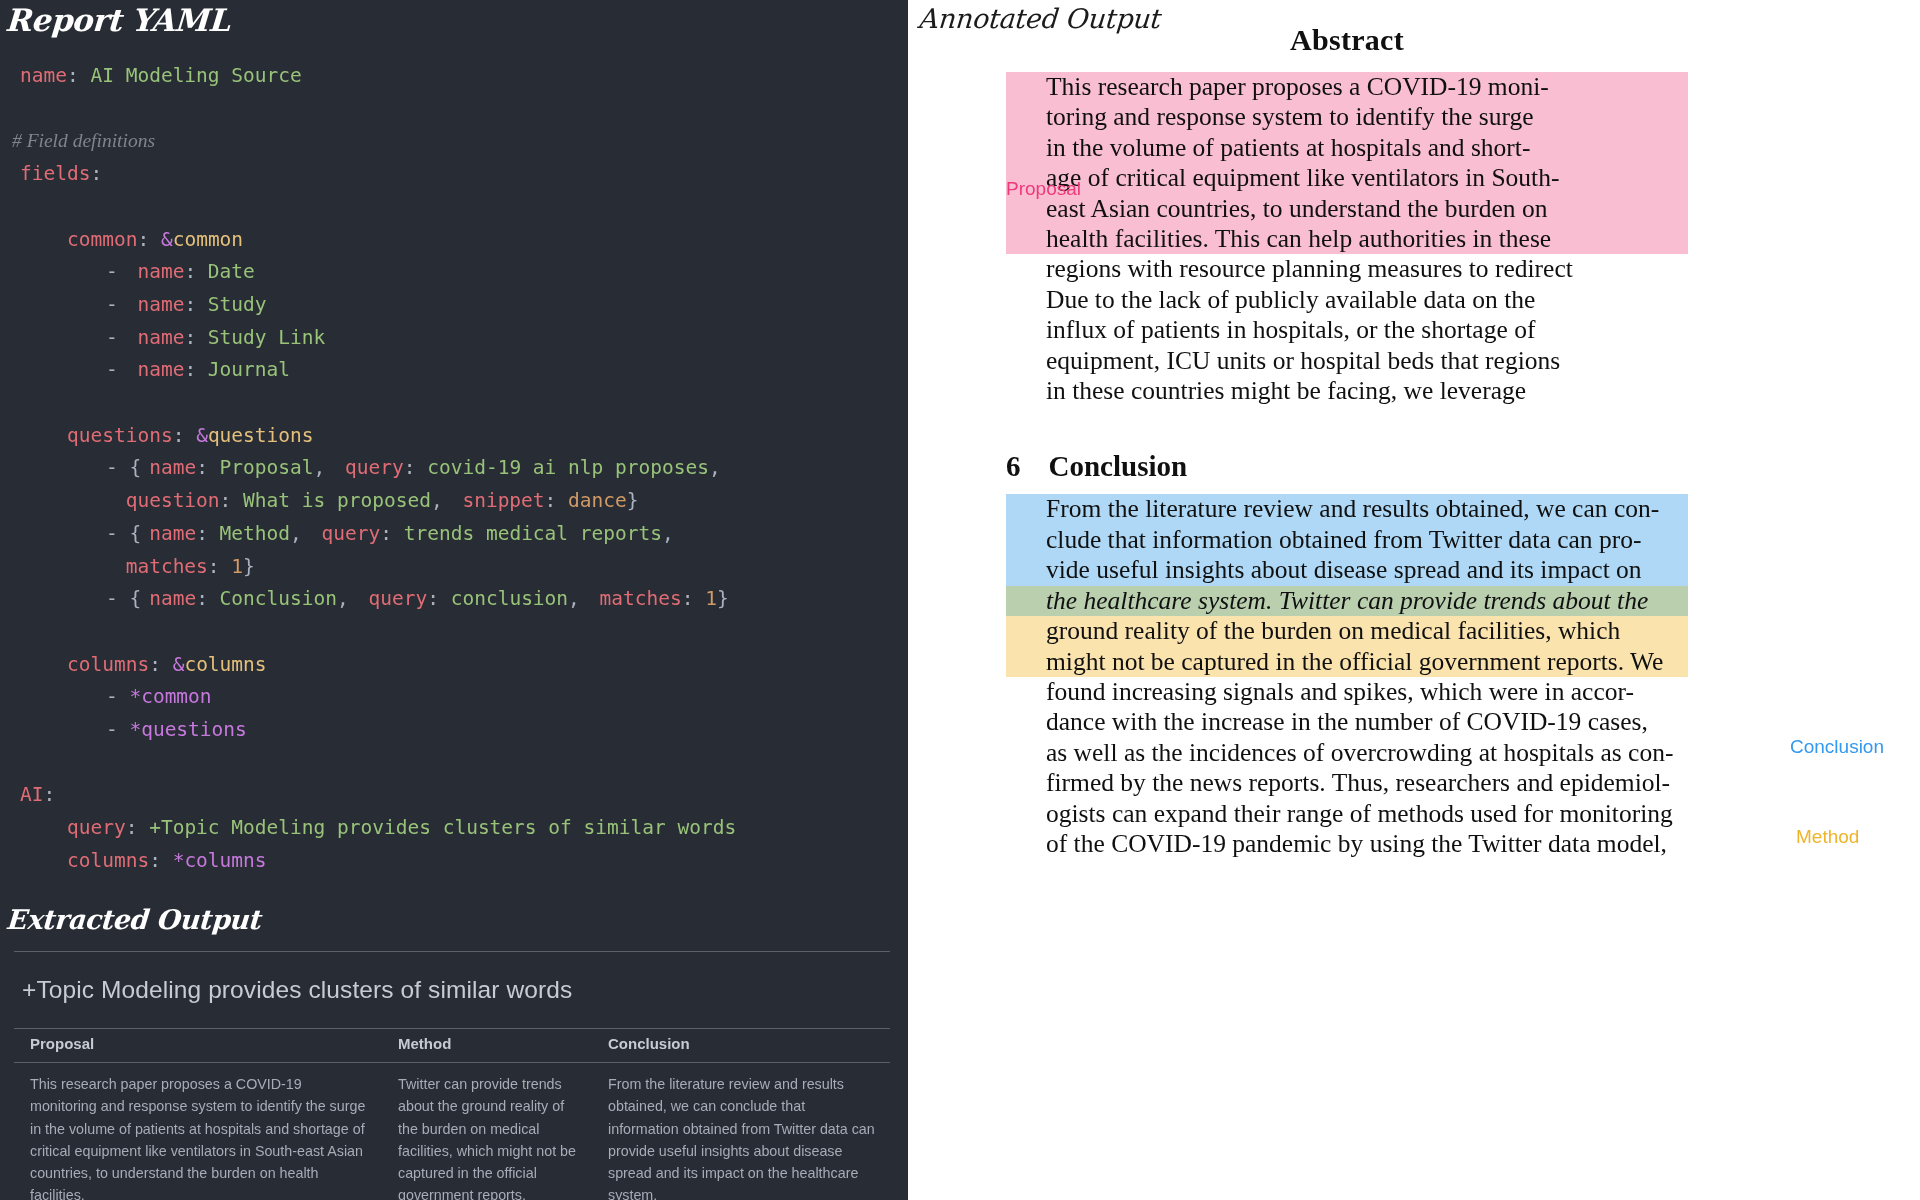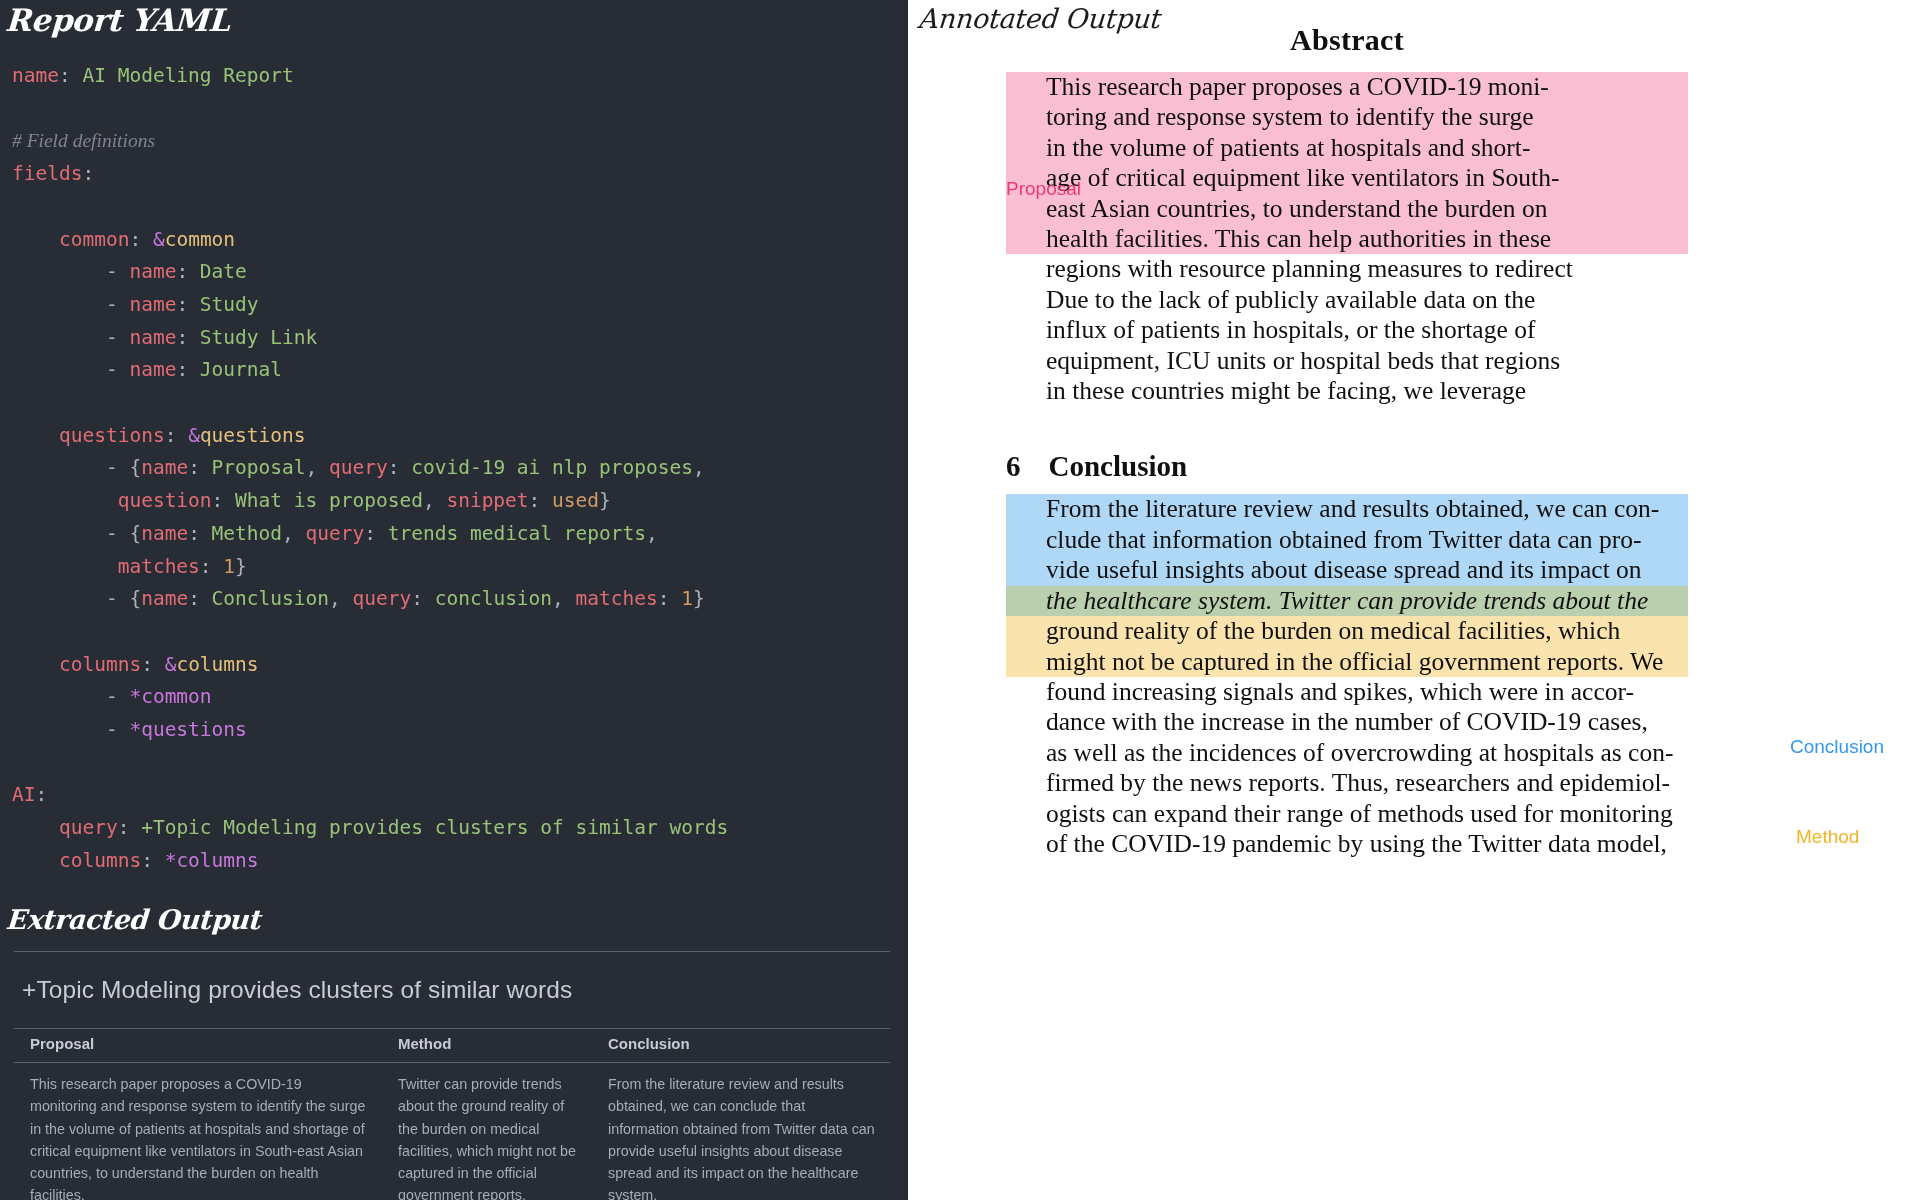--- a/index.html
+++ b/index.html
@@ -52,21 +52,21 @@
     left: 12px;
     top: 60px;
     width: 900px;
     font-family: "DejaVu Sans Mono", monospace;
     font-size: 19.5px;
     line-height: 32.7px;
     white-space: pre;
     color: #abb2bf;
   }
 
-  .t-key    { color: #e06c75; }
+  .t-key    { color: #e06c75; margin-left: 8px; }
   .t-str    { color: #98c379; }
   .t-com    { color: #7f848e; font-style: italic; font-family: Liberation Serif, serif; }
   .t-anchor { color: #e5c07b; }
   .t-amp    { color: #c678dd; }
   .t-alias  { color: #c678dd; }
   .t-num    { color: #d19a66; }
   .t-bool   { color: #d19a66; }
   .t-dash   { color: #abb2bf; }
   .t-punct  { color: #abb2bf; }
 
@@ -229,34 +229,34 @@
 </style>
 </head>
 <body>
 
 <div id="app">
 
   <div id="left-panel">
 
     <div id="yaml-title" class="script-title">Report YAML</div>
 
-    <div id="yaml-code"><span class="t-key">name</span><span class="t-punct">: </span><span class="t-str">AI Modeling Report</span>
+    <div id="yaml-code"><span class="t-key">name</span><span class="t-punct">: </span><span class="t-str">AI Modeling Source</span>
 
 <span class="t-com"># Field definitions</span>
 <span class="t-key">fields</span><span class="t-punct">:</span>
 
     <span class="t-key">common</span><span class="t-punct">: </span><span class="t-amp">&amp;</span><span class="t-anchor">common</span>
         <span class="t-dash">- </span><span class="t-key">name</span><span class="t-punct">: </span><span class="t-str">Date</span>
         <span class="t-dash">- </span><span class="t-key">name</span><span class="t-punct">: </span><span class="t-str">Study</span>
         <span class="t-dash">- </span><span class="t-key">name</span><span class="t-punct">: </span><span class="t-str">Study Link</span>
         <span class="t-dash">- </span><span class="t-key">name</span><span class="t-punct">: </span><span class="t-str">Journal</span>
 
     <span class="t-key">questions</span><span class="t-punct">: </span><span class="t-amp">&amp;</span><span class="t-anchor">questions</span>
         <span class="t-dash">- </span><span class="t-punct">{</span><span class="t-key">name</span><span class="t-punct">: </span><span class="t-str">Proposal</span><span class="t-punct">, </span><span class="t-key">query</span><span class="t-punct">: </span><span class="t-str">covid-19 ai nlp proposes</span><span class="t-punct">,</span>
-         <span class="t-key">question</span><span class="t-punct">: </span><span class="t-str">What is proposed</span><span class="t-punct">, </span><span class="t-key">snippet</span><span class="t-punct">: </span><span class="t-bool">used</span><span class="t-punct">}</span>
+         <span class="t-key">question</span><span class="t-punct">: </span><span class="t-str">What is proposed</span><span class="t-punct">, </span><span class="t-key">snippet</span><span class="t-punct">: </span><span class="t-bool">dance</span><span class="t-punct">}</span>
         <span class="t-dash">- </span><span class="t-punct">{</span><span class="t-key">name</span><span class="t-punct">: </span><span class="t-str">Method</span><span class="t-punct">, </span><span class="t-key">query</span><span class="t-punct">: </span><span class="t-str">trends medical reports</span><span class="t-punct">,</span>
          <span class="t-key">matches</span><span class="t-punct">: </span><span class="t-num">1</span><span class="t-punct">}</span>
         <span class="t-dash">- </span><span class="t-punct">{</span><span class="t-key">name</span><span class="t-punct">: </span><span class="t-str">Conclusion</span><span class="t-punct">, </span><span class="t-key">query</span><span class="t-punct">: </span><span class="t-str">conclusion</span><span class="t-punct">, </span><span class="t-key">matches</span><span class="t-punct">: </span><span class="t-num">1</span><span class="t-punct">}</span>
 
     <span class="t-key">columns</span><span class="t-punct">: </span><span class="t-amp">&amp;</span><span class="t-anchor">columns</span>
         <span class="t-dash">- </span><span class="t-alias">*common</span>
         <span class="t-dash">- </span><span class="t-alias">*questions</span>
 
 <span class="t-key">AI</span><span class="t-punct">:</span>
     <span class="t-key">query</span><span class="t-punct">: </span><span class="t-str">+Topic Modeling provides clusters of similar words</span>

